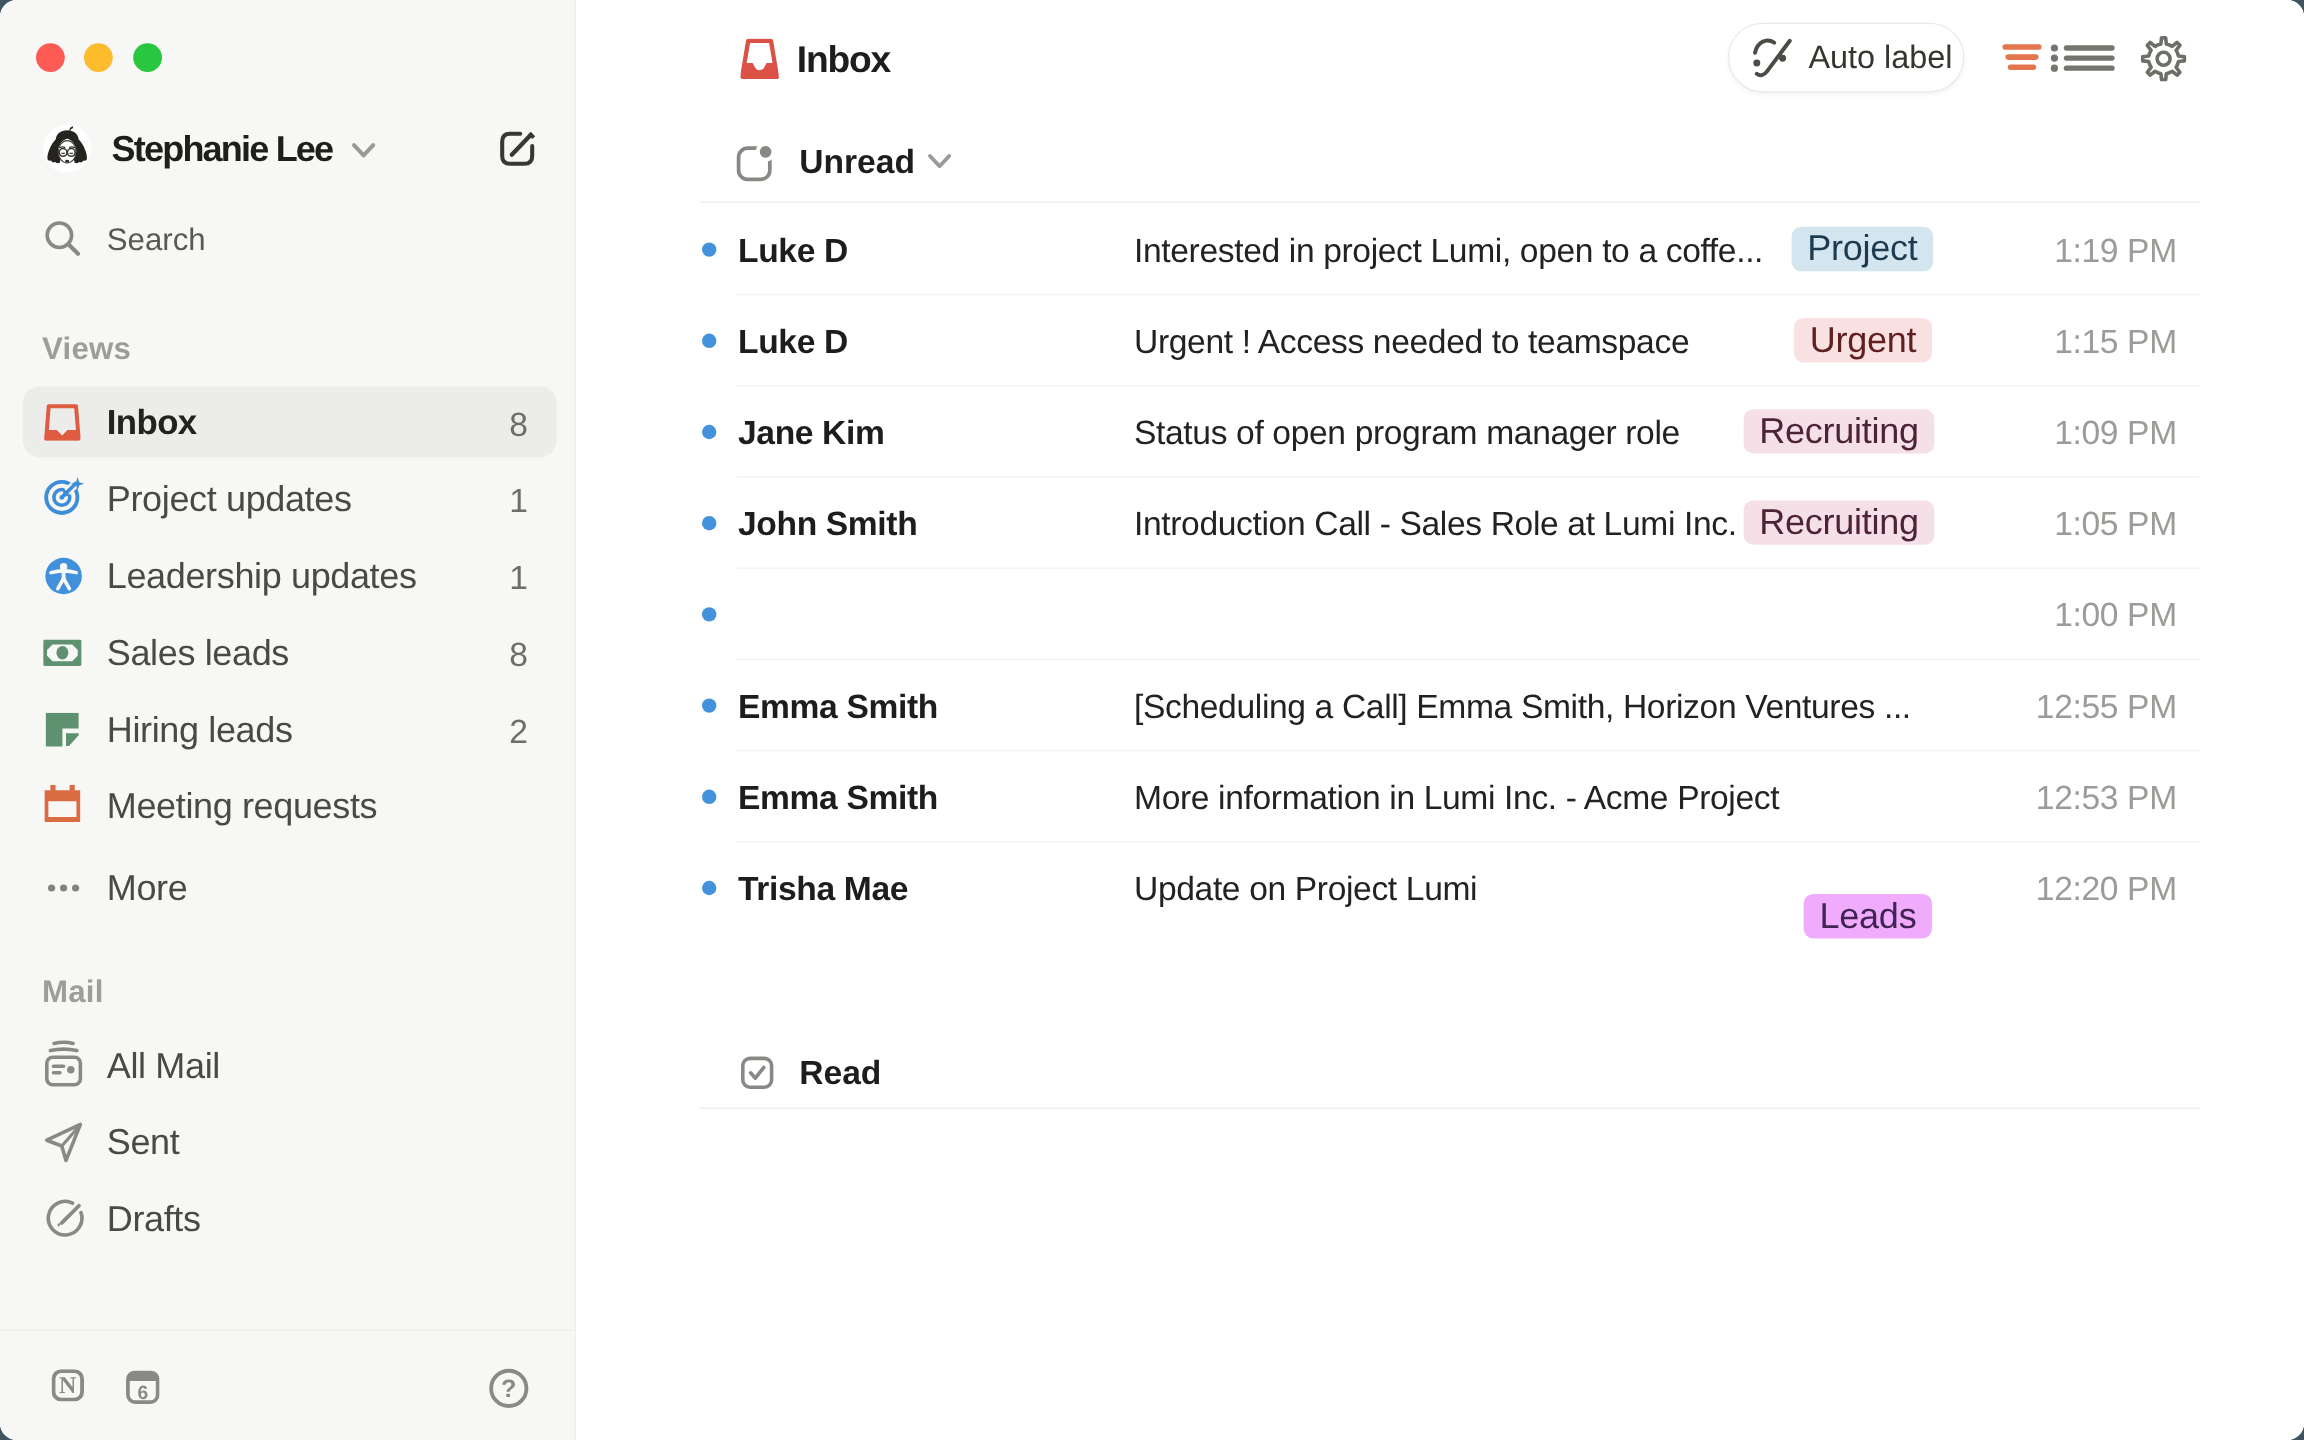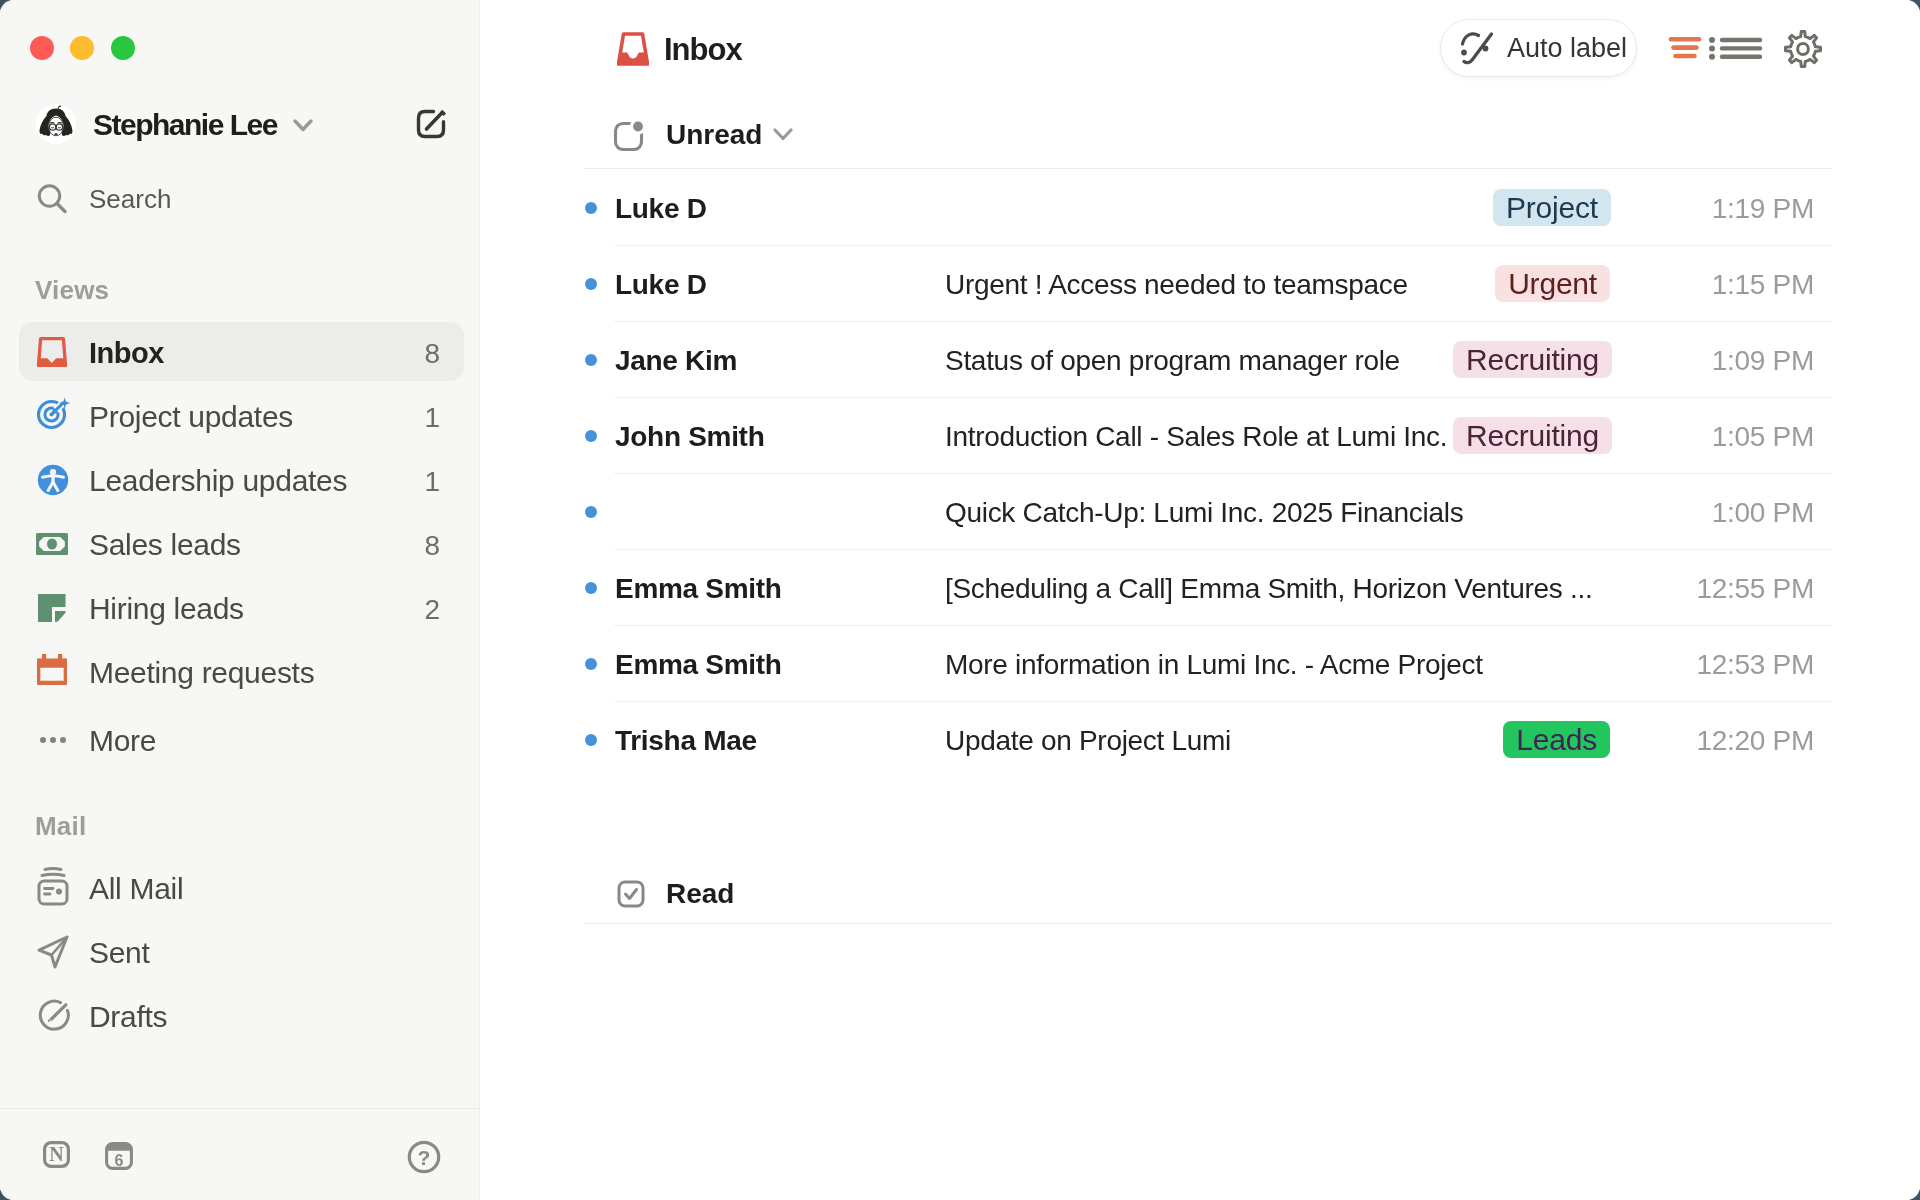--- a/index.html
+++ b/index.html
@@ -65,20 +65,21 @@
     <circle cx="26" cy="7.5" r="4.9" fill="#8A8884"></circle>
   </svg>
   <div class="abs vmid" style="left:666px;top:116px;height:38px;font-size:28px;font-weight:700;color:#1E1D1B;">Unread</div>
   <svg class="abs" style="left:772px;top:127px;" width="22" height="16" viewBox="0 0 22 16">
     <polyline points="3,3 11,11.5 19,3" fill="none" stroke="#9B9A97" stroke-width="3.2" stroke-linecap="round" stroke-linejoin="round"></polyline>
   </svg>
   <div class="sep" style="left:583px;top:168px;width:1250px;background:#ECECEA;"></div>
 
   <circle-dot class="abs" style="left:585px;top:202px;width:12px;height:12px;border-radius:50%;background:#4492DC;"></circle-dot>
   <div class="abs vmid sender" style="left:615px;top:190px;height:38px;">Luke D</div>
+  <div class="abs vmid subject" style="left:945px;top:190px;height:38px;">Interested in project Lumi, open to a coffe...</div>
   <div class="tag" style="right:309px;top:189px;background:#D3E5EF;color:#1D3A4E;">Project</div>
   <div class="abs time" style="right:106px;top:193px;">1:19 PM</div>
   <div class="sep" style="left:614px;top:245px;width:1219px;"></div>
 
   <circle-dot class="abs" style="left:585px;top:278px;width:12px;height:12px;border-radius:50%;background:#4492DC;"></circle-dot>
   <div class="abs vmid sender" style="left:615px;top:266px;height:38px;">Luke D</div>
   <div class="abs vmid subject" style="left:945px;top:266px;height:38px;">Urgent ! Access needed to teamspace</div>
   <div class="tag" style="right:310px;top:265px;background:#FAE1E1;color:#5F2120;">Urgent</div>
   <div class="abs time" style="right:106px;top:269px;">1:15 PM</div>
   <div class="sep" style="left:614px;top:321px;width:1219px;"></div>
@@ -91,40 +92,39 @@
   <div class="sep" style="left:614px;top:397px;width:1219px;"></div>
 
   <circle-dot class="abs" style="left:585px;top:430px;width:12px;height:12px;border-radius:50%;background:#4492DC;"></circle-dot>
   <div class="abs vmid sender" style="left:615px;top:418px;height:38px;">John Smith</div>
   <div class="abs vmid subject" style="left:945px;top:418px;height:38px;">Introduction Call - Sales Role at Lumi Inc.</div>
   <div class="tag" style="right:308px;top:417px;background:#F6E0E7;color:#4C2337;">Recruiting</div>
   <div class="abs time" style="right:106px;top:421px;">1:05 PM</div>
   <div class="sep" style="left:614px;top:473px;width:1219px;"></div>
 
   <circle-dot class="abs" style="left:585px;top:506px;width:12px;height:12px;border-radius:50%;background:#4492DC;"></circle-dot>
-  <div class="abs vmid subject" style="left:945px;top:494px;height:38px;">Quick Catch-Up: Lumi Inc. 2025 Financials</div>
   <div class="abs time" style="right:106px;top:497px;text-align:right;">1:00 PM</div>
   <div class="sep" style="left:614px;top:549px;width:1219px;"></div>
 
   <circle-dot class="abs" style="left:585px;top:582px;width:12px;height:12px;border-radius:50%;background:#4492DC;"></circle-dot>
   <div class="abs vmid sender" style="left:615px;top:570px;height:38px;">Emma Smith</div>
   <div class="abs vmid subject" style="left:945px;top:570px;height:38px;">[Scheduling a Call] Emma Smith, Horizon Ventures ...</div>
   <div class="abs time" style="right:106px;top:573px;">12:55 PM</div>
   <div class="sep" style="left:614px;top:625px;width:1219px;"></div>
 
   <circle-dot class="abs" style="left:585px;top:658px;width:12px;height:12px;border-radius:50%;background:#4492DC;"></circle-dot>
   <div class="abs vmid sender" style="left:615px;top:646px;height:38px;">Emma Smith</div>
   <div class="abs vmid subject" style="left:945px;top:646px;height:38px;">More information in Lumi Inc. - Acme Project</div>
   <div class="abs time" style="right:106px;top:649px;">12:53 PM</div>
   <div class="sep" style="left:614px;top:701px;width:1219px;"></div>
 
   <circle-dot class="abs" style="left:585px;top:734px;width:12px;height:12px;border-radius:50%;background:#4492DC;"></circle-dot>
   <div class="abs vmid sender" style="left:615px;top:722px;height:38px;">Trisha Mae</div>
   <div class="abs vmid subject" style="left:945px;top:722px;height:38px;">Update on Project Lumi</div>
-  <div class="tag" style="right:310px;top:721px;background:#22c55e;color:#412454;">Leads</div>
+  <div class="tag" style="right:310px;top:745px;background:#f0abfc;color:#412454;">Leads</div>
   <div class="abs time" style="right:106px;top:725px;">12:20 PM</div>
 
   <svg class="abs" style="left:617px;top:880px;" width="28" height="28" viewBox="0 0 28 28">
     <rect x="2" y="2" width="24" height="24" rx="6" fill="none" stroke="#8A8884" stroke-width="3"></rect>
     <polyline points="8.5,14 12.5,18.5 19.5,9.5" fill="none" stroke="#8A8884" stroke-width="3" stroke-linecap="round" stroke-linejoin="round"></polyline>
   </svg>
   <div class="abs vmid" style="left:666px;top:875px;height:38px;font-size:28px;font-weight:700;color:#1E1D1B;">Read</div>
   <div class="sep" style="left:583px;top:923px;width:1250px;background:#ECECEA;"></div>
 
   <div class="sidebar"></div>

